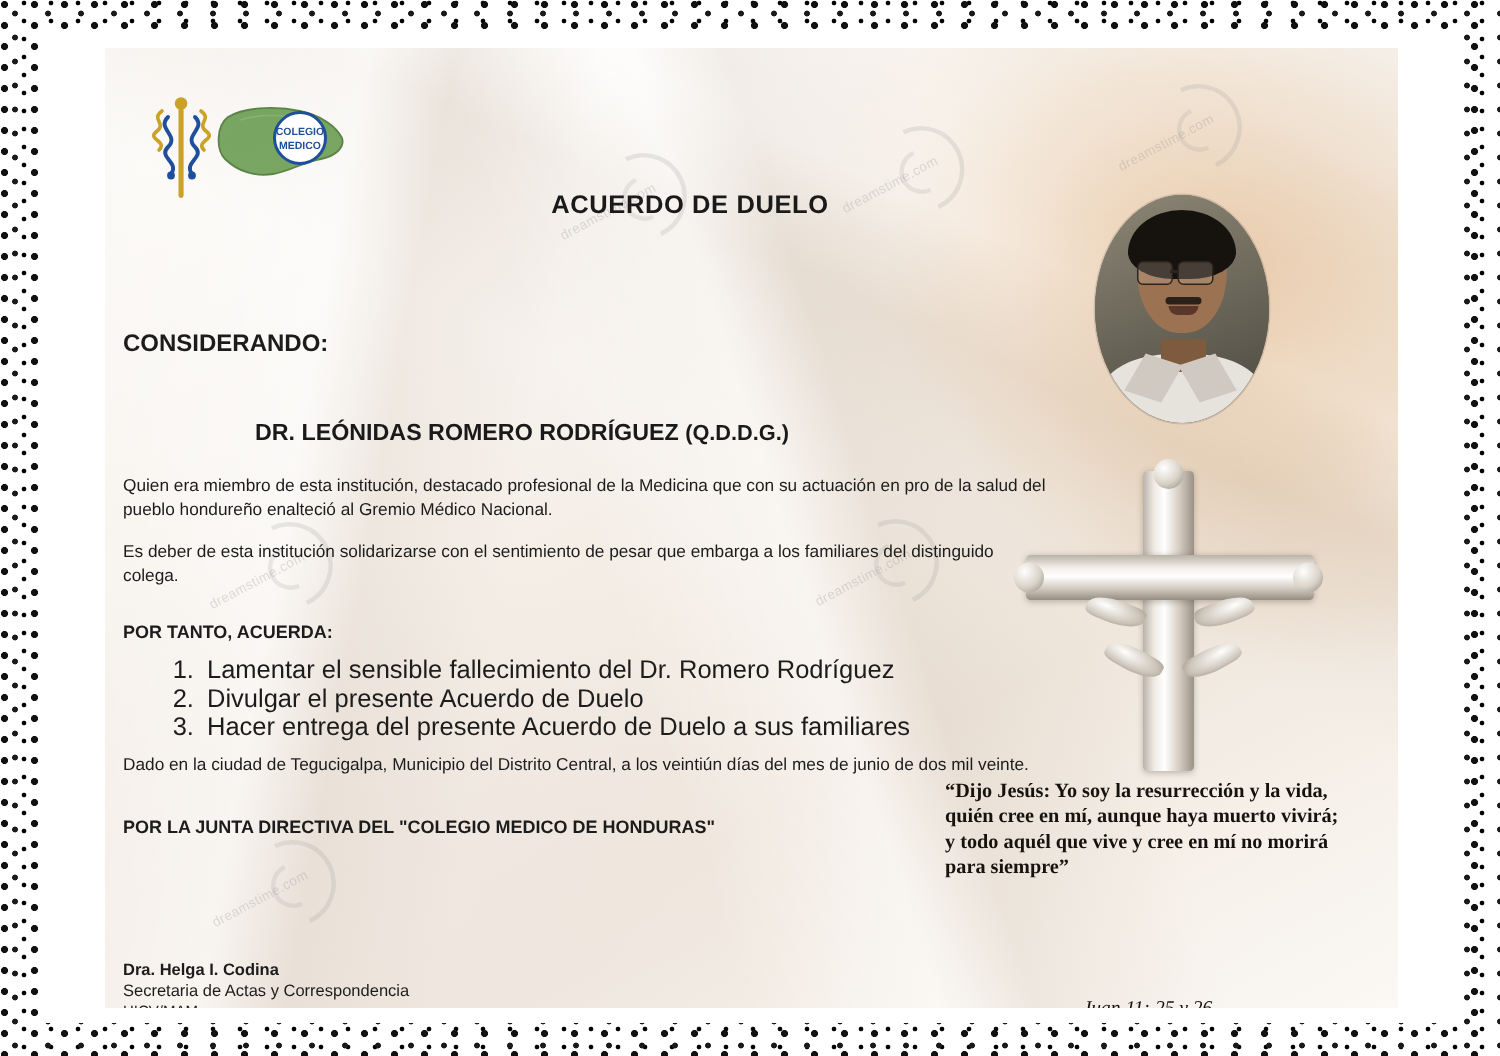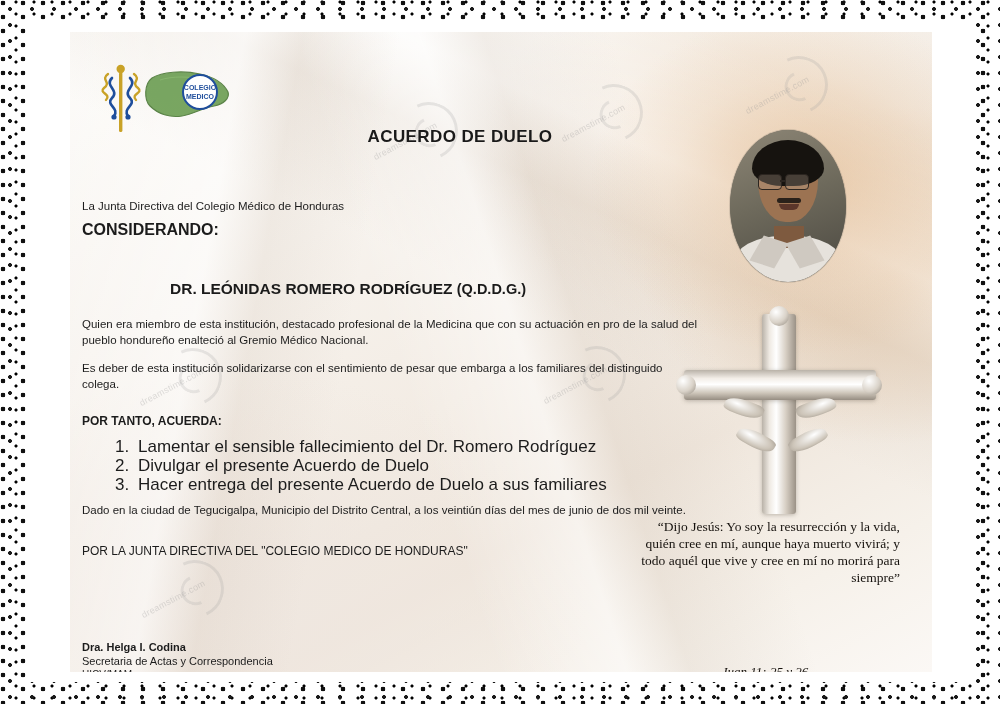--- a/index.html
+++ b/index.html
@@ -159,21 +159,21 @@
     left: 22px; top: 405px;
     margin: 0;
     padding-left: 42px;
     font-size: 17px;
     color: #1c1c1c;
     line-height: 19px;
   }
   .list li { padding-left: 4px; }
 
   .p-dado { left: 12px; top: 470px; width: 620px; }
-  .p-junta-dir { left: 12px; top: 511px; font-size: 12px; font-weight: normal; }
+  .p-junta-dir { left: 12px; top: 511px; font-size: 12px; font-weight: bold; }
 
   .sign {
     position: absolute;
     left: 12px; top: 608px;
     font-size: 11px;
     color: #1c1c1c;
     line-height: 14px;
   }
   .sign .name { font-weight: bold; }
   .sign .initials { font-size: 10px; }
@@ -292,23 +292,23 @@
   }
   .lf1 { left: 54px; top: 92px; transform: rotate(22deg); }
   .lf2 { left: 126px; top: 92px; transform: rotate(-22deg) scaleX(-1); }
   .lf3 { left: 66px; top: 124px; transform: rotate(30deg); }
   .lf4 { left: 118px; top: 124px; transform: rotate(-30deg) scaleX(-1); }
 
   .verse {
     position: absolute;
     left: 560px; top: 486px;
     width: 270px;
-    text-align: right;
+    text-align: left;
     font-family: "Liberation Serif", serif;
-    font-weight: normal;
+    font-weight: bold;
     font-size: 13.5px;
     line-height: 17px;
     color: #16120e;
   }
   .verse-ref {
     position: absolute;
     left: 560px; top: 632px;
     width: 270px;
     text-align: center;
     font-family: "Liberation Serif", serif;
@@ -357,21 +357,20 @@
           <path d="M44 14 C52 20, 40 22, 48 28 C54 33, 40 34, 46 40" fill="none" stroke="#C9A227" stroke-width="2.4" stroke-linecap="round"></path>
           <path d="M22 18 C14 26, 30 30, 22 38 C15 45, 30 48, 24 56" fill="none" stroke="#1F4E9C" stroke-width="2.6" stroke-linecap="round"></path>
           <path d="M40 18 C48 26, 32 30, 40 38 C47 45, 32 48, 38 56" fill="none" stroke="#1F4E9C" stroke-width="2.6" stroke-linecap="round"></path>
           <circle cx="24" cy="57" r="2.6" fill="#1F4E9C"></circle>
           <circle cx="38" cy="57" r="2.6" fill="#1F4E9C"></circle>
         </svg>
       </div>
 
       <div class="doc-title">ACUERDO DE DUELO</div>
 
-      <div class="para p-junta">La Junta Directiva del Colegio Médico de Honduras</div>
       <div class="para p-considerando">CONSIDERANDO:</div>
 
       <div class="deceased">
         <span>DR. LEÓNIDAS ROMERO RODRÍGUEZ</span>
         <span class="qd">(Q.D.D.G.)</span>
       </div>
 
       <div class="para p-deber">Es deber de esta institución solidarizarse con el sentimiento de pesar que embarga a los familiares del distinguido colega.</div>
       <div class="para p-quien">Quien era miembro de esta institución, destacado profesional de la Medicina que con su actuación en pro de la salud del pueblo hondureño enalteció al Gremio Médico Nacional.</div>
       <div class="para p-portanto">POR TANTO, ACUERDA:</div>

